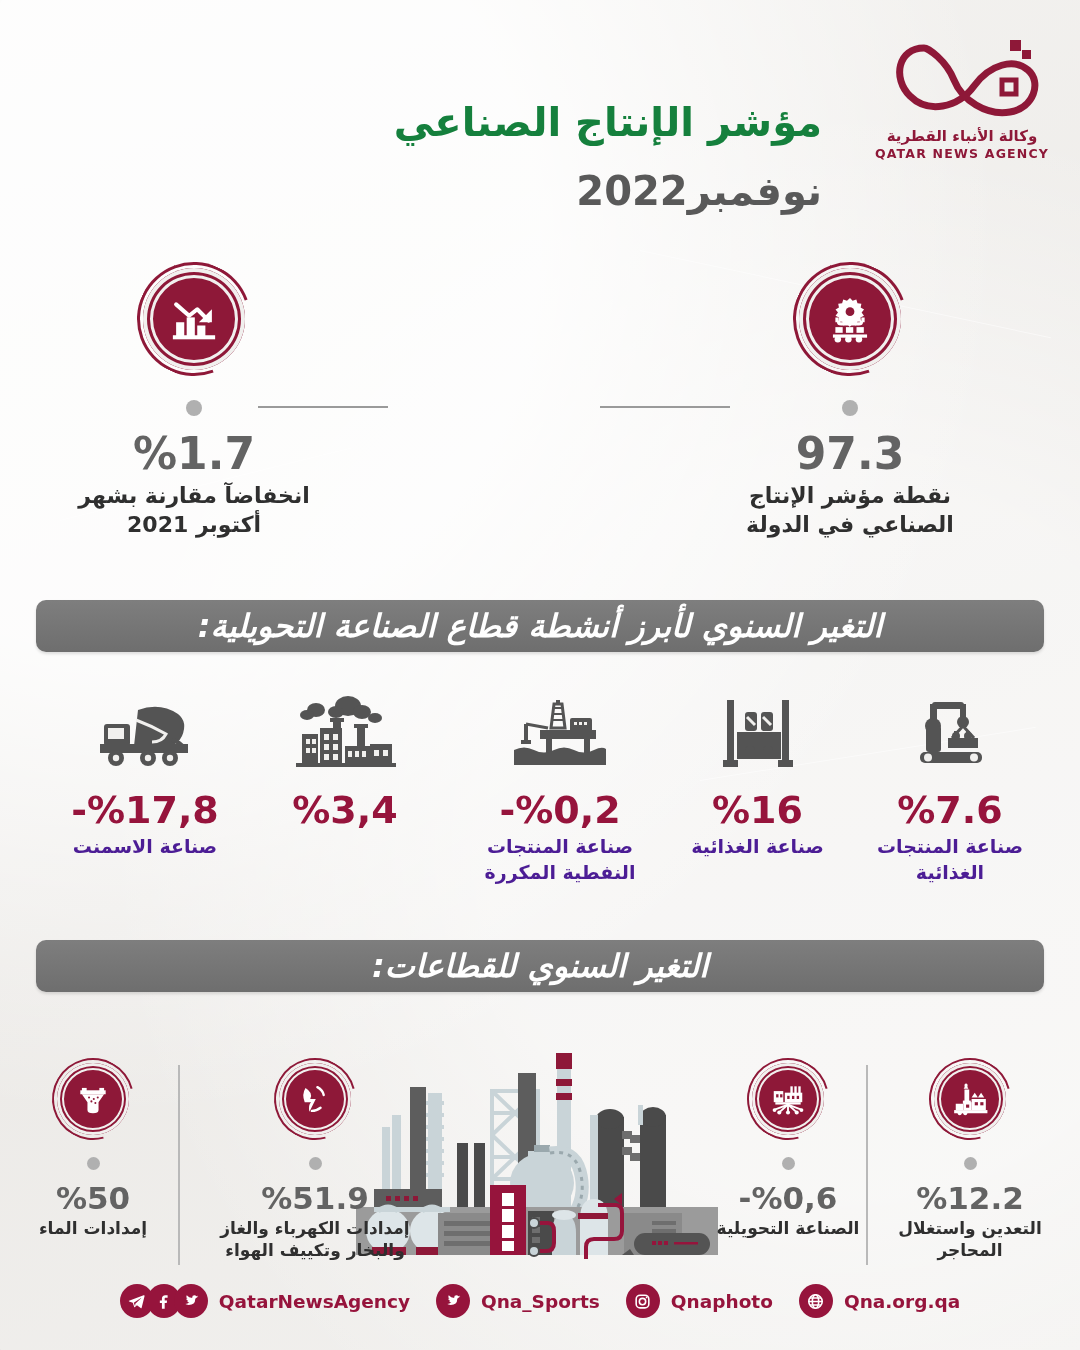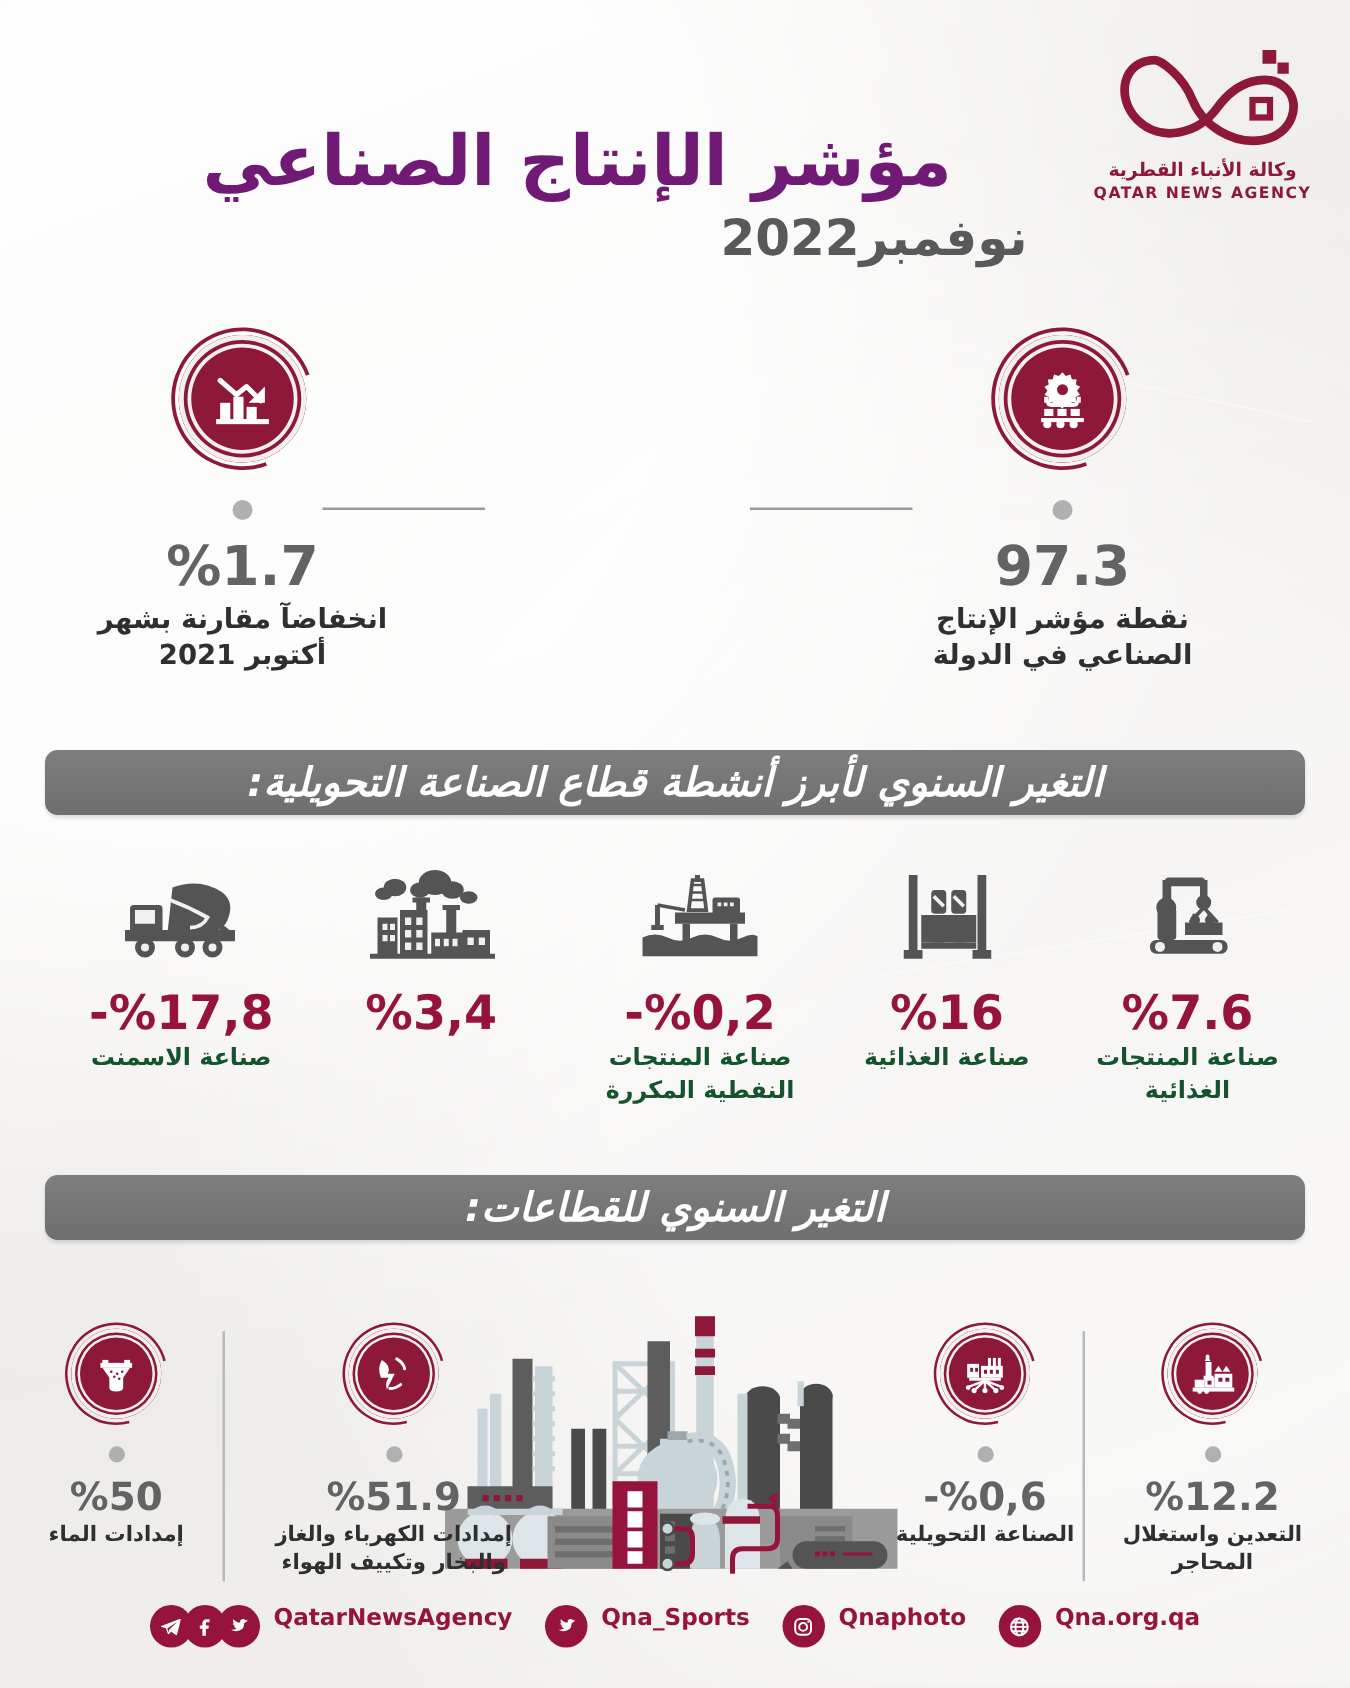--- a/index.html
+++ b/index.html
@@ -21,22 +21,22 @@
       linear-gradient(160deg,#f5f4f2 0%,#eceae7 55%,#f2f1ef 100%);
     opacity:1;
   }
   .scratch{ position:absolute; background:rgba(255,255,255,.5); height:1px; transform-origin:left center; z-index:1;}
 
   .stage{ position:absolute; inset:0; z-index:2; }
 
   
   .header{ position:absolute; top:46px; left:0; right:0; height:170px; }
   .title{
-    position:absolute; right:258px; top:56px; width:660px; text-align:left;
-    font-size:56px; font-weight:bold; color:#701a75; letter-spacing:-.5px; line-height:1;
+    position:absolute; right:258px; top:56px; width:660px; text-align:right;
+    font-size:40px; font-weight:bold; color:#15803d; letter-spacing:-.5px; line-height:1;
     direction:rtl;
   }
   .subtitle{
     position:absolute; right:258px; top:122px; width:660px; text-align:right;
     font-size:40px; font-weight:bold; color:#595959; direction:rtl;
   }
   .logo{ position:absolute; right:18px; top:-20px; width:200px; height:150px; }
   .logo-mark{ width:200px; height:105px; display:block; }
   .logo-ar{ text-align:center; font-size:15px; font-weight:bold; color:#8e1838; margin-top:-4px; direction:rtl;}
   .logo-en{ text-align:center; font-size:12.5px; font-weight:bold; color:#8e1838; letter-spacing:1.2px; margin-top:1px; direction:ltr;}
@@ -71,21 +71,21 @@
     box-shadow:0 2px 3px rgba(0,0,0,.12);
   }
   .banner span{ color:#fff; font-size:32px; font-weight:bold; direction:rtl; letter-spacing:-.3px;font-style:italic;}
 
   
   .manu{ position:absolute; top:690px; left:0; right:0; height:230px; }
   .manu-item{ position:absolute; text-align:center; }
   .manu-item .icon{ height:84px; display:flex; align-items:flex-end; justify-content:center; }
   .manu-item .icon svg{ display:block; }
   .manu-item .value{ font-size:38px; font-weight:bold; color:#96143c; margin-top:14px; direction:ltr;}
-  .manu-item .label{ font-size:19px; font-weight:bold; color:#14532d; line-height:1.35; margin-top:2px; direction:rtl;}
+  .manu-item .label{ font-size:19px; font-weight:bold; color:#4c1d95; line-height:1.35; margin-top:2px; direction:rtl;}
 
   
   .sectors{ position:absolute; top:1055px; left:0; right:0; height:235px; }
   .sector{ position:absolute; text-align:center; width:180px;}
   .sector .badge{
     width:72px;height:72px;border-radius:50%;margin:0 auto;background:#8e1838;
     box-shadow:0 0 0 3px #f1f0ee inset, 0 0 0 5px #8e1838 inset, 0 0 0 7px #f1f0ee inset;
     display:flex;align-items:center;justify-content:center;position:relative;
   }
   .sector .badge::after{
@@ -96,21 +96,21 @@
   .sector .dot{ width:13px;height:13px;border-radius:50%;background:#b0b0b0;margin:22px auto 0;}
   .sector .value{ font-size:31px;font-weight:bold;color:#636363;margin-top:10px;direction:ltr;}
   .sector .label{ font-size:17px;font-weight:bold;color:#2f2f2f;line-height:1.32;margin-top:1px;direction:rtl;}
   .divider{ position:absolute; width:2px; background:#b9b9b9; }
 
   .refinery{ position:absolute; left:352px; top:1035px; width:370px; height:245px; }
 
   
   .footer{ position:absolute; bottom:26px; left:0; right:0; height:46px;
            display:flex; align-items:center; justify-content:center; gap:0; direction:ltr;}
-  .social-group{ display:flex; align-items:flex-start; direction:ltr; }
+  .social-group{ display:flex; align-items:center; direction:ltr; }
   .sicon{ width:34px;height:34px;border-radius:50%;background:#96143c;
           display:flex;align-items:center;justify-content:center; margin-right:-7px; position:relative;}
   .sicon:last-of-type{ margin-right:0; }
   .sicon svg{ width:19px;height:19px; display:block;}
   .shandle{ font-size:18.5px; font-weight:bold; color:#96143c; margin-left:11px; margin-right:26px; direction:ltr;}
 </style>
 </head>
 <body>
 
 <div class="paper-texture"></div>

